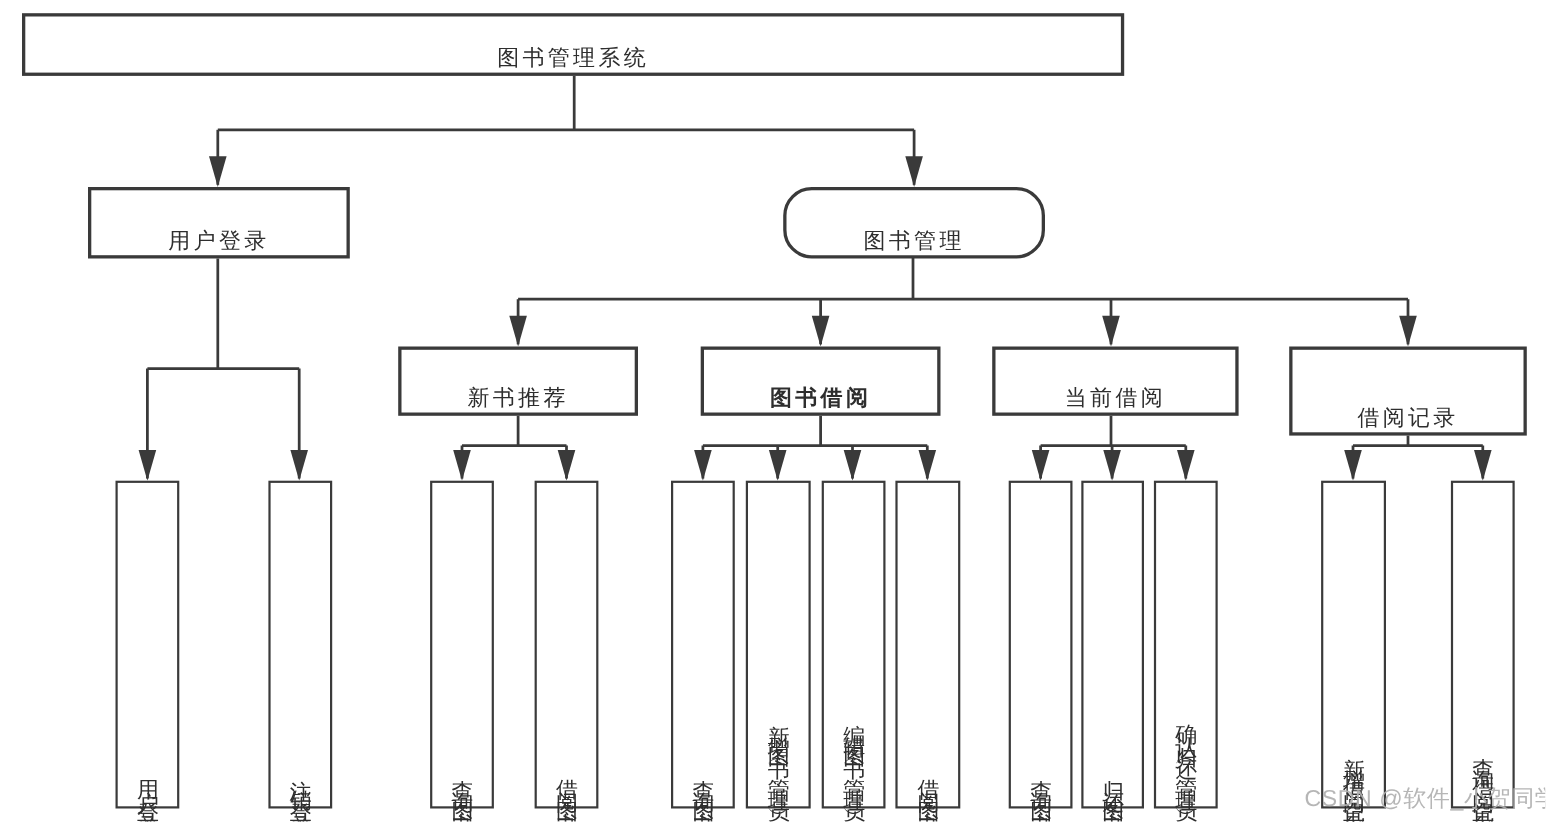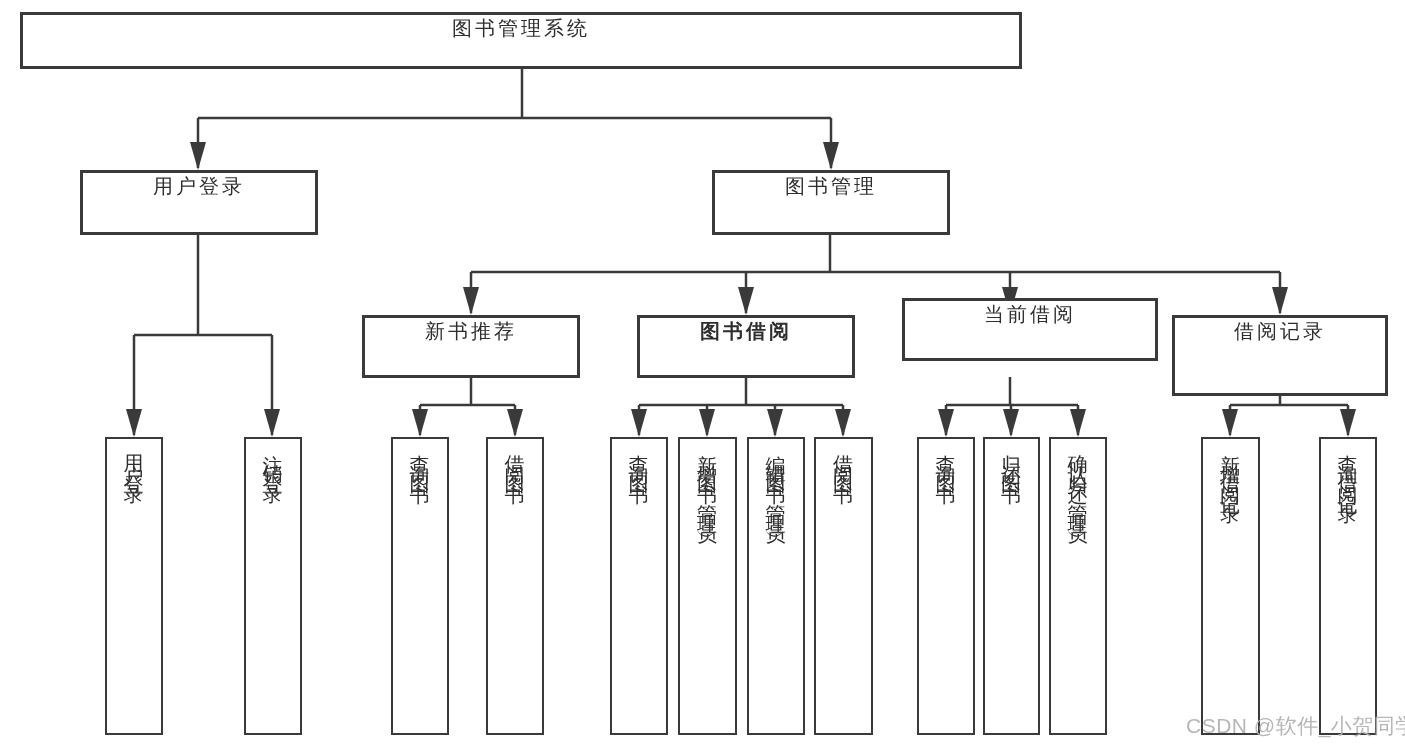--- a/index.html
+++ b/index.html
@@ -21,21 +21,21 @@
     left: 0;
     top: 0;
     z-index: 1;
   }
   .node {
     position: absolute;
     box-sizing: border-box;
     background: #ffffff;
     border: 3px solid #3a3a3a;
     display: flex;
-    align-items: flex-start;
+    align-items: flex-end;
     justify-content: center;
     z-index: 2;
   }
   .hlabel {
     font-size: 20px;
     letter-spacing: 3px;
     white-space: nowrap;
     color: #2e2e2e;
   }
   .leaf {
@@ -140,31 +140,31 @@
     </g>
   </svg>
 
   <div class="node" style="left:20px; top:12px; width:1002px; height:57px;">
     <span class="hlabel">图书管理系统</span>
   </div>
 
   <div class="node" style="left:80px; top:170px; width:238px; height:65px;">
     <span class="hlabel">用户登录</span>
   </div>
-  <div class="node" style="left:712px; top:170px; width:238px; height:65px;">
+  <div class="node" style="left:712px; top:170px; width:238px; height:65px;border-radius:26px;">
     <span class="hlabel">图书管理</span>
   </div>
 
   <div class="node" style="left:362px; top:315px; width:218px; height:63px;">
     <span class="hlabel">新书推荐</span>
   </div>
   <div class="node" style="left:637px; top:315px; width:218px; height:63px;font-weight:bold;">
     <span class="hlabel">图书借阅</span>
   </div>
-  <div class="node" style="left:902px; top:298px; width:256px; height:63px;">
+  <div class="node" style="left:902px; top:315px; width:224px; height:63px;">
     <span class="hlabel">当前借阅</span>
   </div>
   <div class="node" style="left:1172px; top:315px; width:216px; height:81px;">
     <span class="hlabel">借阅记录</span>
   </div>
 
   <div class="node leaf" style="left:105px; top:437px; width:58px; height:298px;">
     <span class="vtext">用户登录</span>
   </div>
   <div class="node leaf" style="left:244px; top:437px; width:58px; height:298px;">

